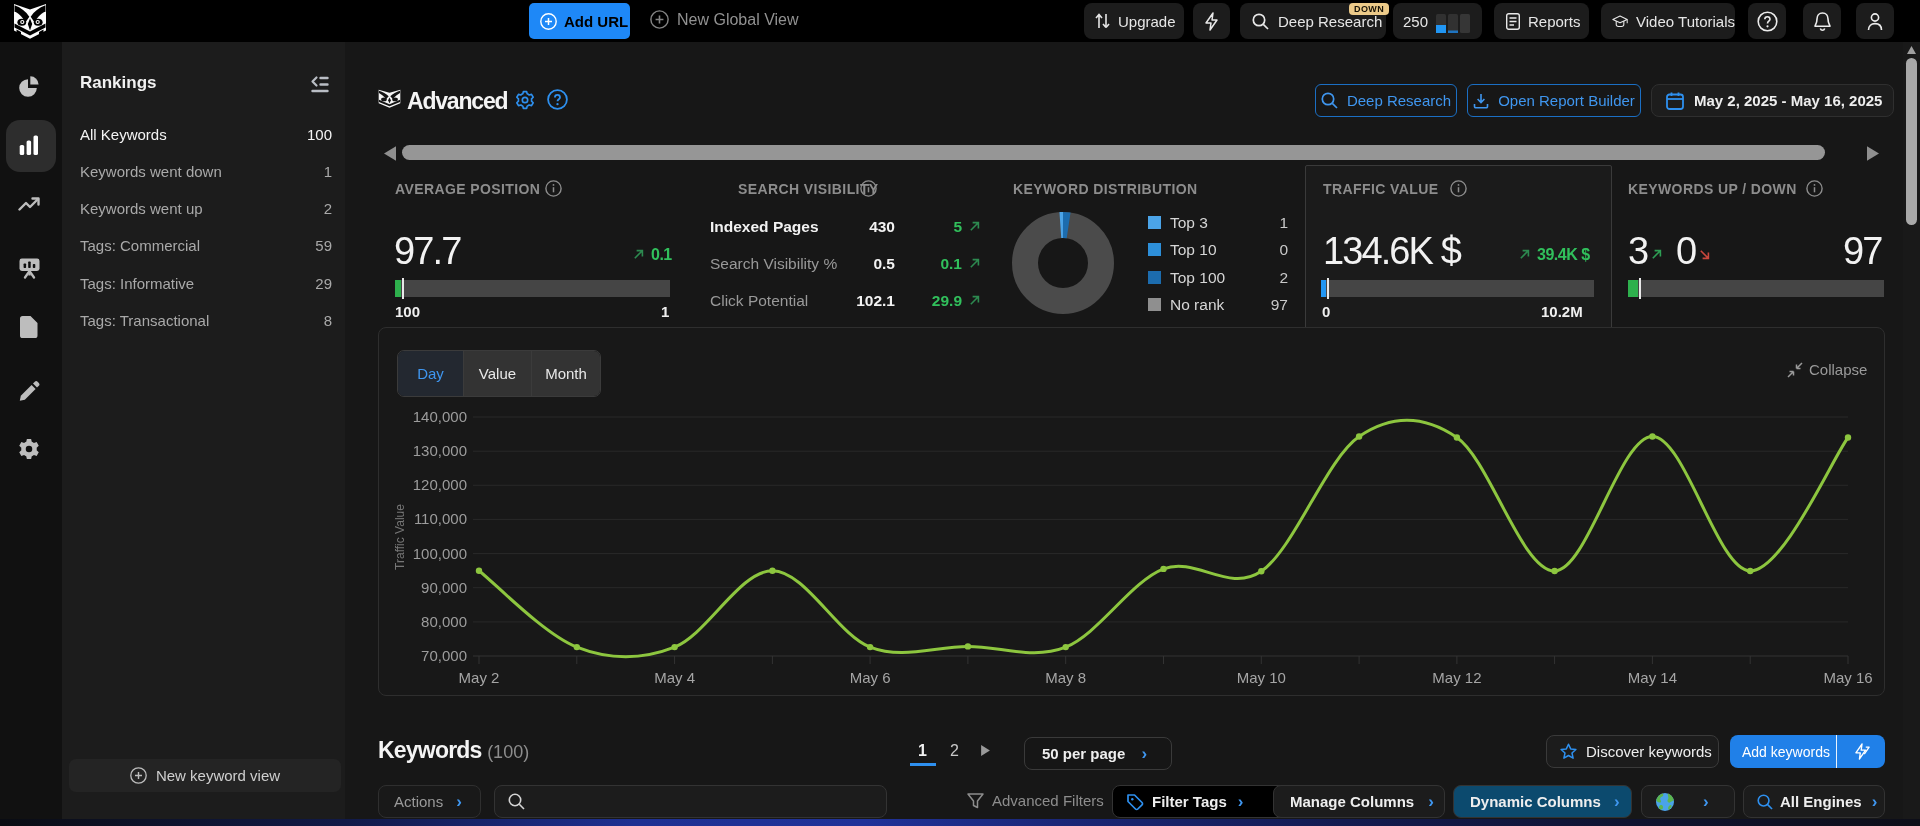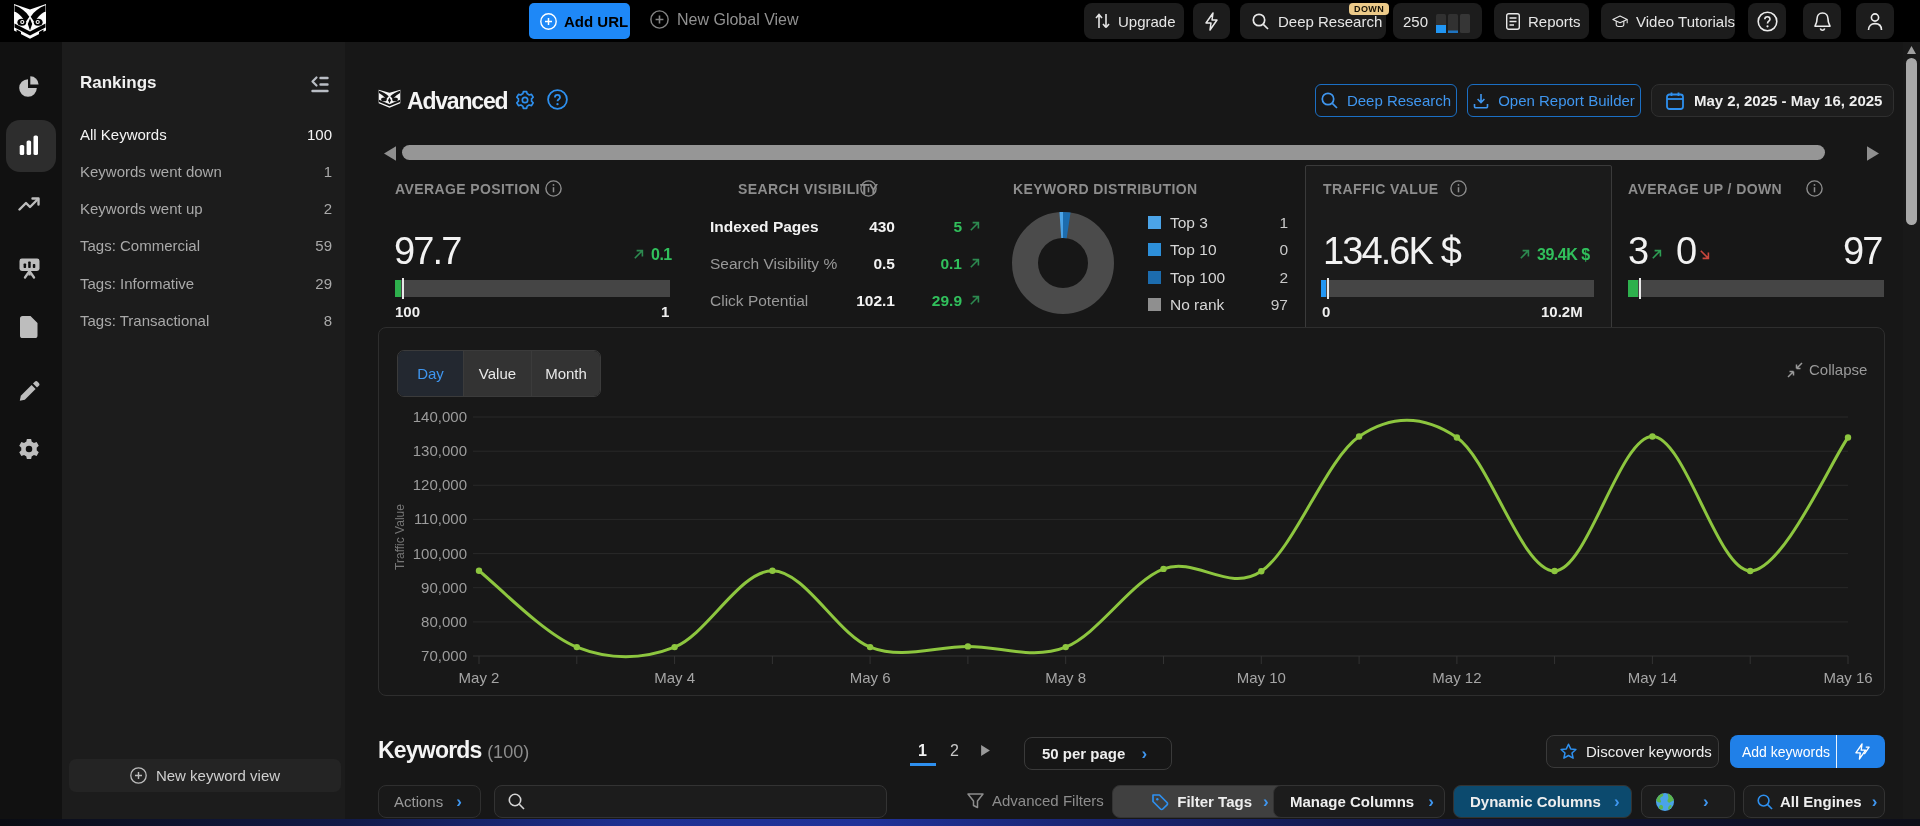--- a/index.html
+++ b/index.html
@@ -285,21 +285,21 @@
       <path d="M1.8 9.2 L9 2 M3.6 1.6 H9.4 V7.4" fill="none" stroke="#2d8a50" stroke-width="1.6"></path>
     </svg>
     <div class="abs" style="left:1192px; top:204px; font-size:16px; color:#31c05c; font-weight:bold; letter-spacing:-0.5px;">39.4K $</div>
   <div class="bar" style="left:976px; top:238px; width:273px;">
       <span style="position:absolute;left:0;top:0;width:5px;height:17px;background:#2196f3;"></span>
       <span style="position:absolute;left:6px;top:-2px;width:2px;height:21px;background:#e8e8e8;"></span>
     </div>
   <div class="blbl" style="left:977px; top:261px;">0</div>
   <div class="blbl" style="left:1196px; top:261px;">10.2M</div>
 
-  <div class="hdr" style="left:1283px; top:139px;">AVERAGE UP / DOWN</div>
+  <div class="hdr" style="left:1283px; top:139px;">KEYWORDS UP / DOWN</div>
   <svg class="abs" style="left:1461px;top:138px" width="17" height="17" viewBox="0 0 17 17">
       <circle cx="8.5" cy="8.5" r="7.6" fill="none" stroke="#8d8d8d" stroke-width="1.4"></circle>
       <path d="M8.5 7.2 V12.3" stroke="#8d8d8d" stroke-width="1.5"></path>
       <circle cx="8.5" cy="4.9" r="0.9" fill="#8d8d8d"></circle>
     </svg>
   <div class="big" style="left:1283px; top:188px;">3</div>
   <svg class="uparr" style="left:1306px;top:207px" width="11" height="11" viewBox="0 0 11 11">
       <path d="M1.8 9.2 L9 2 M3.6 1.6 H9.4 V7.4" fill="none" stroke="#2e9e54" stroke-width="1.6"></path>
     </svg>
   <div class="big" style="left:1331px; top:188px;">0</div>
@@ -417,21 +417,21 @@
   <div class="dbtn" style="left:149px; top:743px; width:393px; background:#1c1c1c; border-color:#333;">
     <svg class="ic" style="margin-left:13px" width="17" height="17" viewBox="0 0 17 17">
         <circle cx="7" cy="7" r="5.7" fill="none" stroke="#d4d4d4" stroke-width="1.6"></circle>
         <path d="M11.3 11.3 L16 16" stroke="#d4d4d4" stroke-width="1.6"></path>
       </svg>
     </div>
   <div class="abs" style="left:622px; top:750px; font-size:15px; color:#8d8d8d;">
     <svg class="ic" style="margin:-3px 8px 0 0" width="17" height="16" viewBox="0 0 17 16">
         <path d="M1 1 H16 L10.5 8 V14.5 L6.5 12.5 V8 Z" fill="none" stroke="#8d8d8d" stroke-width="1.5" stroke-linejoin="round"></path>
       </svg>Advanced Filters</div>
-  <div class="dbtn" style="left:767px; top:743px; width:183px; background:#404040; border-color:#333; padding-left:13px; font-weight:bold;justify-content:center;">
+  <div class="dbtn" style="left:767px; top:743px; width:183px; background:#000000; border-color:#333; padding-left:13px; font-weight:bold;">
     <svg class="ic" style="margin-right:8px" width="18" height="18" viewBox="0 0 18 18">
         <path d="M2 2 H8.5 L16 9.5 A1.6 1.6 0 0 1 16 11.8 L11.8 16 A1.6 1.6 0 0 1 9.5 16 L2 8.5 Z" fill="none" stroke="#2e90ef" stroke-width="1.7" stroke-linejoin="round"></path>
         <circle cx="6.3" cy="6.3" r="1.2" fill="#2e90ef"></circle>
       </svg>
     Filter Tags<span class="caret" style="margin-left:11px;">›</span></div>
   <div class="dbtn" style="left:928px; top:743px; width:172px; background:#1c1c1c; border-color:#333; padding-left:16px; font-weight:bold;">Manage Columns<span class="caret" style="margin-left:14px;">›</span></div>
   <div class="dbtn" style="left:1108px; top:743px; width:179px; background:#0c4a6e; border-color:#333; padding-left:16px; font-weight:bold;">Dynamic Columns<span class="caret" style="margin-left:13px;">›</span></div>
   <div class="dbtn" style="left:1296px; top:743px; width:94px; background:#1c1c1c; border-color:#333; padding-left:13px;">
     <svg class="ic" width="20" height="20" viewBox="0 0 20 20">
         <circle cx="10" cy="10" r="9" fill="#4aa3e8"></circle>

